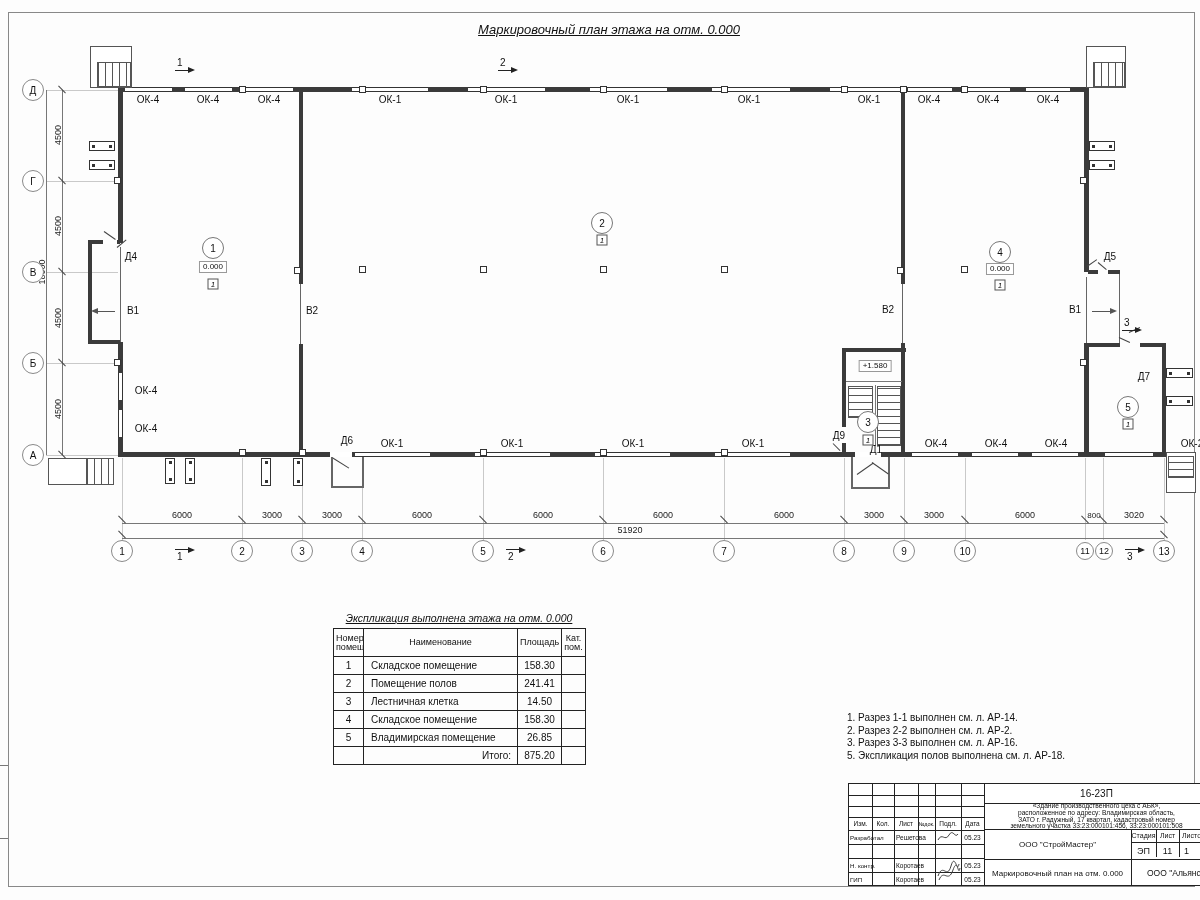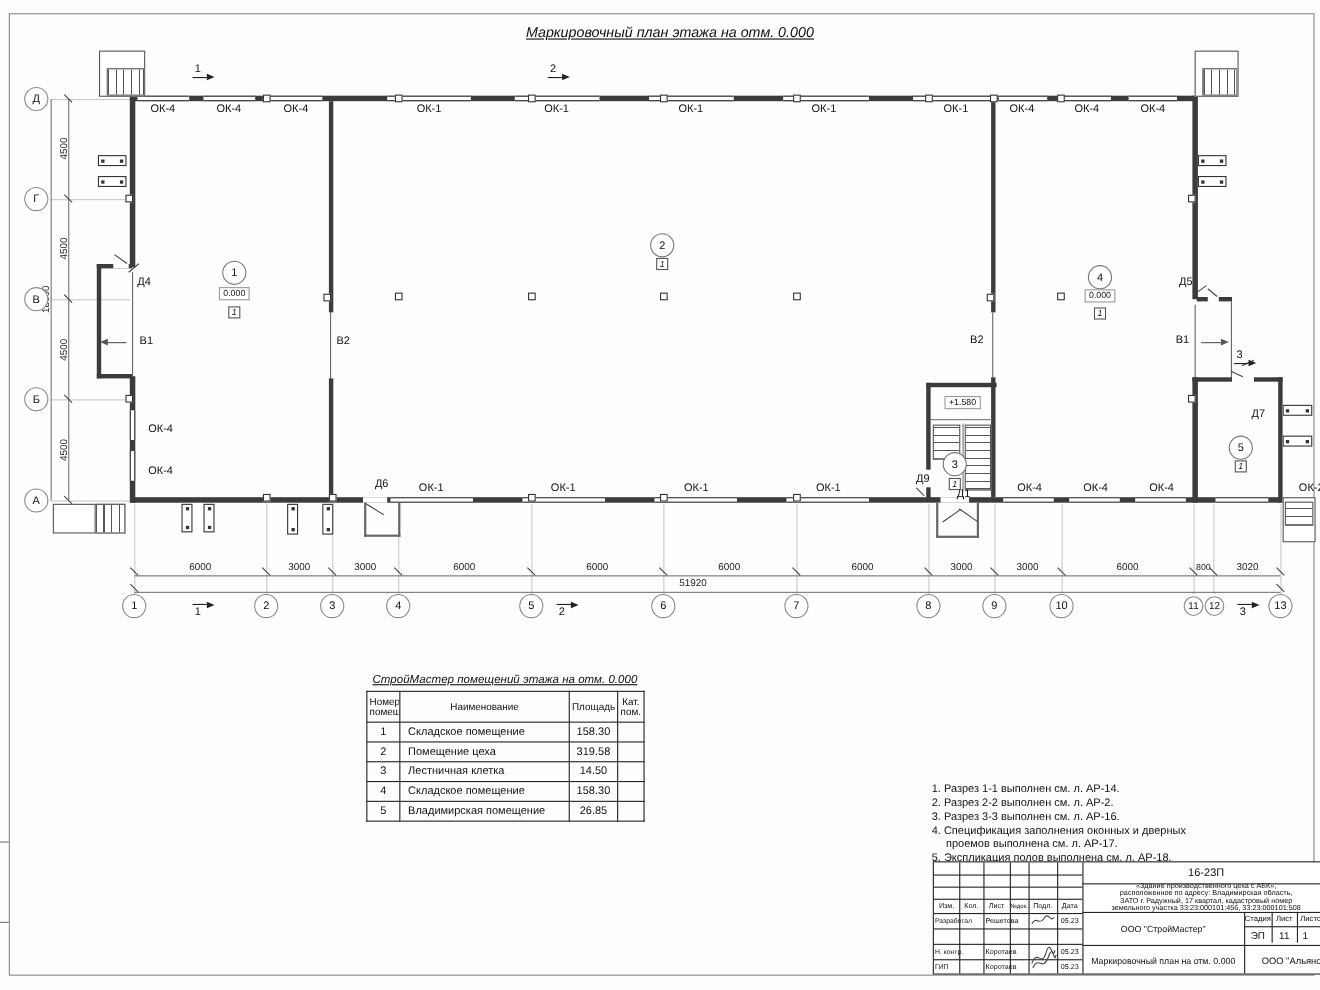--- a/index.html
+++ b/index.html
@@ -271,21 +271,21 @@
     <span class="lbl" style="left:996px;top:444px">ОК-4</span>
     <span class="lbl" style="left:1056px;top:444px">ОК-4</span>
     <span class="lbl" style="left:1192px;top:444px">ОК-2</span>
 
     <span class="lbl" style="left:146px;top:391px">ОК-4</span>
     <span class="lbl" style="left:146px;top:429px">ОК-4</span>
 
     <div class="leaf" style="left:117px;top:247px;width:12px;transform:rotate(-40deg)"></div>
     <span class="lbl" style="left:131px;top:257px">Д4</span>
     <div class="leaf" style="left:1087px;top:266px;width:12px;transform:rotate(-35deg)"></div>
-    <span class="lbl" style="left:1078px;top:257px">Д5</span>
+    <span class="lbl" style="left:1110px;top:257px">Д5</span>
     <span class="lbl" style="left:347px;top:441px">Д6</span>
     <span class="lbl" style="left:1144px;top:377px">Д7</span>
     <span class="lbl" style="left:839px;top:436px">Д9</span>
     <span class="lbl" style="left:876px;top:450px">Д1</span>
 
     <div class="garrow" style="left:97px;top:311px;width:18px"></div>
     <div class="tri-l" style="left:91px;top:308px"></div>
     <span class="lbl" style="left:133px;top:311px">В1</span>
     <span class="lbl" style="left:312px;top:311px">В2</span>
     <span class="lbl" style="left:888px;top:310px">В2</span>
@@ -393,21 +393,21 @@
     <div class="ax" style="left:724px;top:551px">7</div>
     <div class="ax" style="left:844px;top:551px">8</div>
     <div class="ax" style="left:904px;top:551px">9</div>
     <div class="ax" style="left:965px;top:551px">10</div>
     <div class="ax" style="left:1085px;top:551px;width:18px;height:18px;font-size:9px">11</div>
     <div class="ax" style="left:1104px;top:551px;width:18px;height:18px;font-size:9px">12</div>
     <div class="ax" style="left:1164px;top:551px">13</div>
   </div>
 
   <div class="expl">
-    <div class="expl-title">СтройМастер помещений этажа на отм. 0.000</div>
+    <div class="expl-title">Экспликация выполнена этажа на отм. 0.000</div>
     <table>
       <colgroup>
           <col style="width:30px">
           <col style="width:154px">
           <col style="width:44px">
           <col style="width:24px">
         </colgroup>
       <thead>
         <tr>
           <td>Номер помещ.</td>
@@ -418,51 +418,56 @@
       </thead>
       <tbody>
         <tr>
           <td>1</td>
           <td class="nm">Складское помещение</td>
           <td>158.30</td>
           <td></td>
         </tr>
         <tr>
           <td>2</td>
-          <td class="nm">Помещение цеха</td>
-          <td>319.58</td>
+          <td class="nm">Помещение полов</td>
+          <td>241.41</td>
           <td></td>
         </tr>
         <tr>
           <td>3</td>
           <td class="nm">Лестничная клетка</td>
           <td>14.50</td>
           <td></td>
         </tr>
         <tr>
           <td>4</td>
           <td class="nm">Складское помещение</td>
           <td>158.30</td>
           <td></td>
         </tr>
         <tr>
           <td>5</td>
           <td class="nm">Владимирская помещение</td>
           <td>26.85</td>
+          <td></td>
+        </tr>
+        <tr>
+          <td></td>
+          <td class="tot">Итого:</td>
+          <td>875.20</td>
           <td></td>
         </tr>
       </tbody>
     </table>
   </div>
 
   <div class="notes">
     <div>1. Разрез 1-1 выполнен см. л. АР-14.</div>
     <div>2. Разрез 2-2 выполнен см. л. АР-2.</div>
     <div>3. Разрез 3-3 выполнен см. л. АР-16.</div>
-    <div>4. Спецификация заполнения оконных и дверных проемов выполнена см. л. АР-17.</div>
     <div>5. Экспликация полов выполнена см. л. АР-18.</div>
   </div>
 
   <div class="tb">
 
     <div class="vl" style="left:23px"></div>
       <div class="vl" style="left:45px"></div>
     <div class="vl" style="left:69px"></div>
       <div class="vl" style="left:86px"></div>
     <div class="vl" style="left:112px"></div>

